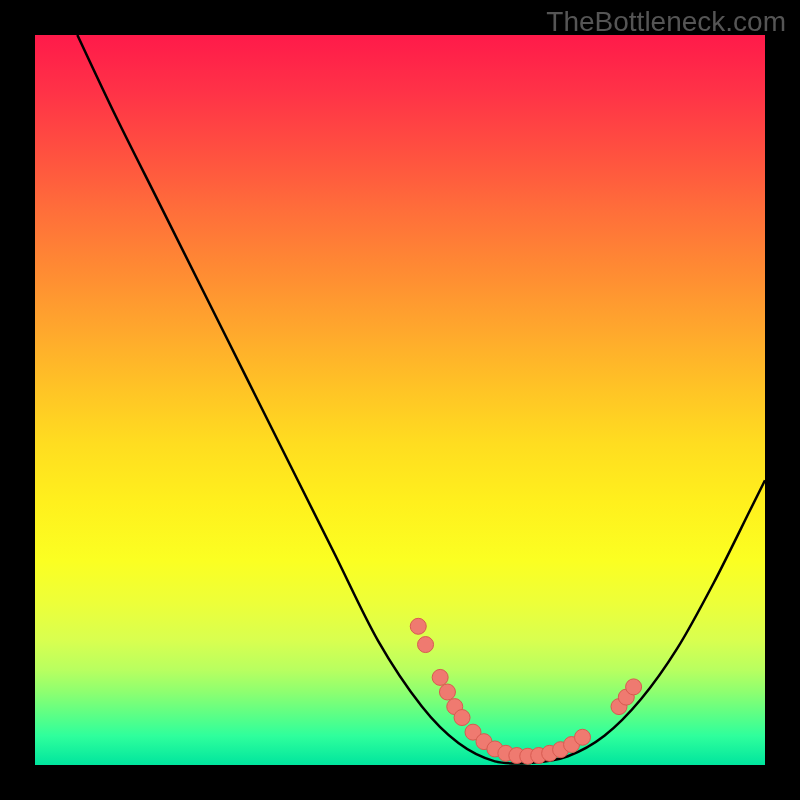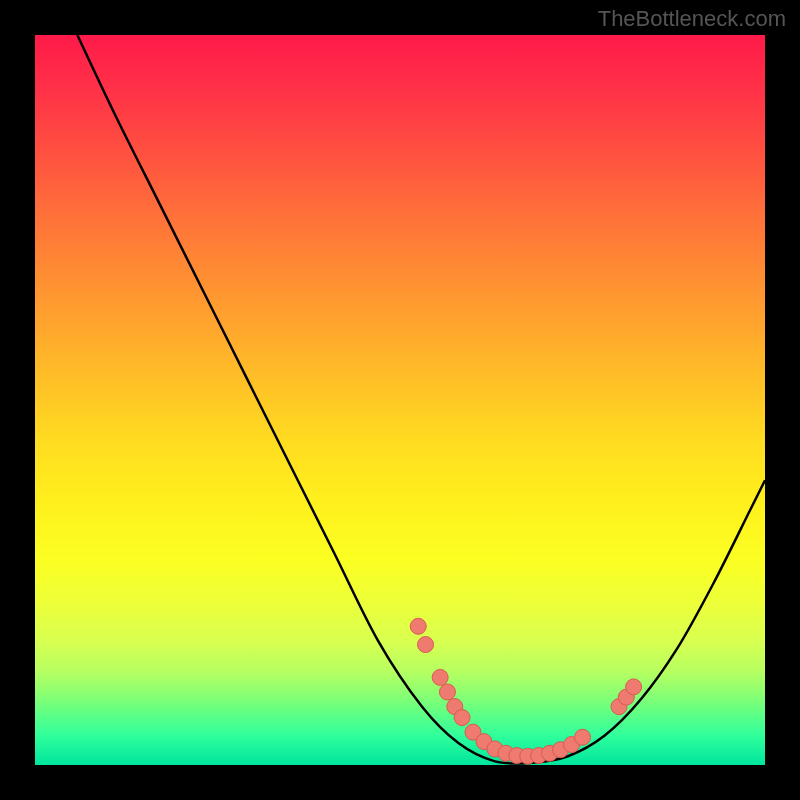--- a/index.html
+++ b/index.html
@@ -9,21 +9,21 @@
     background: #000;
     position: relative;
     overflow: hidden;
     font-family: Arial, sans-serif;
   }
   .attribution {
     position: absolute;
     top: 6px;
     right: 14px;
     color: #555;
-    font-size: 22px;
+    font-size: 28px;
     font-weight: 500;
     z-index: 10;
   }
   .plot {
     position: absolute;
     top: 35px;
     left: 35px;
     width: 730px;
     height: 730px;
     background: linear-gradient(to bottom,

